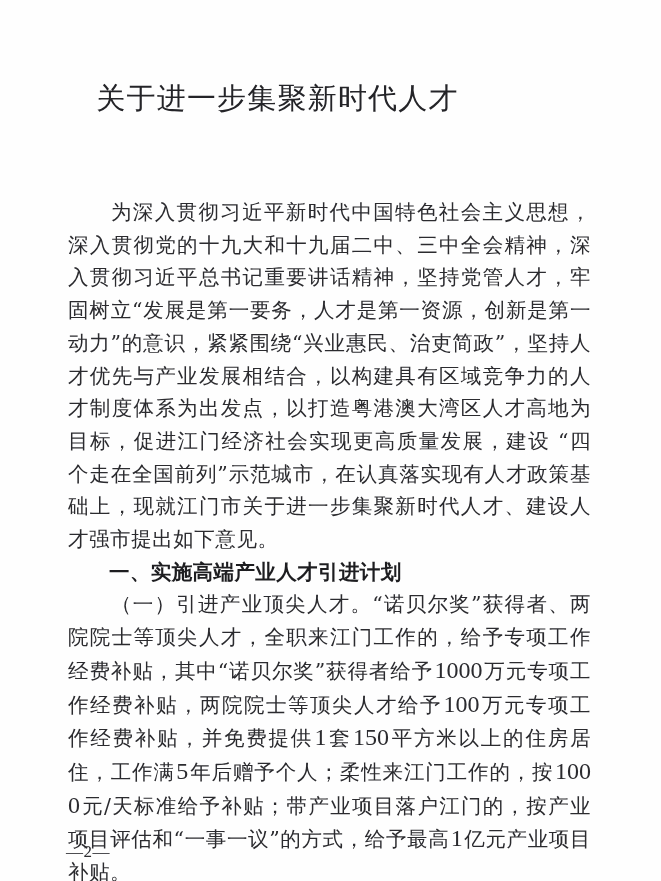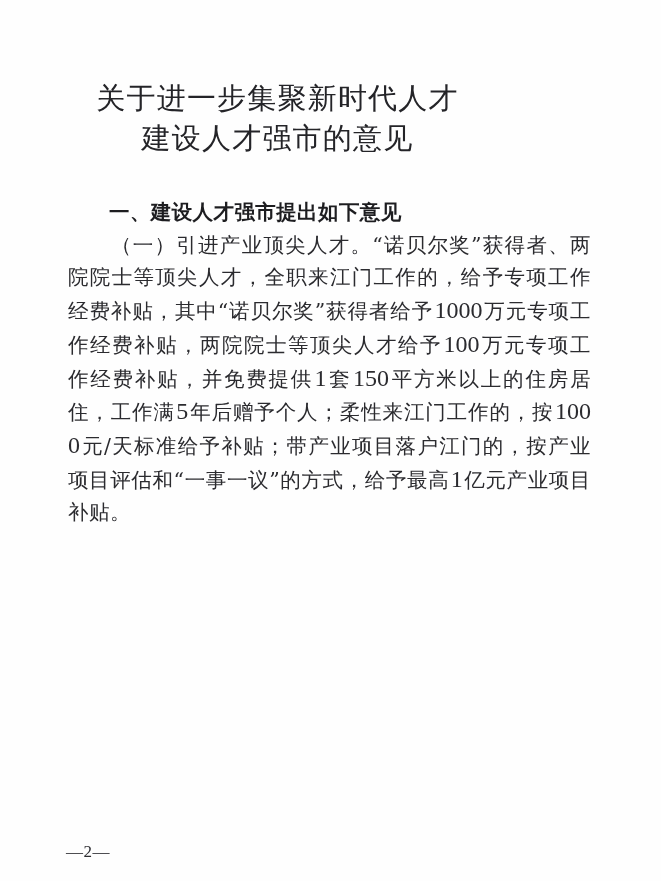--- a/index.html
+++ b/index.html
@@ -98,27 +98,27 @@
     color: #2e2e32;
   }
 </style>
 </head>
 <body>
 
 <div class="page">
 
   <div class="doc-title">
     <span class="tline">关于进一步集聚新时代人才</span>
-    <span class="tline">建设人才强市的意见</span>
   </div>
 
   <div class="body-area">
 
+    <p class="para indent">为深入贯彻习近平新时代中国特色社会主义思想，深入贯彻党的十九大和十九届二中、三中全会精神，深入贯彻习近平总书记重要讲话精神，坚持党管人才，牢固树立“发展是第一要务，人才是第一资源，创新是第一动力”的意识，紧紧围绕“兴业惠民、治吏简政”，坚持人才优先与产业发展相结合，以构建具有区域竞争力的人才制度体系为出发点，以打造粤港澳大湾区人才高地为目标，促进江门经济社会实现更高质量发展，建设 “四个走在全国前列”示范城市，在认真落实现有人才政策基础上，现就江门市关于进一步集聚新时代人才、建设人才强市提出如下意见。</p>
 
-    <p class="heading">一、建设人才强市提出如下意见</p>
+    <p class="heading">一、实施高端产业人才引进计划</p>
 
     <p class="para indent" id="item-one-para">（一）引进产业顶尖人才。“诺贝尔奖”获得者、两院院士等顶尖人才，全职来江门工作的，给予专项工作经费补贴，其中“诺贝尔奖”获得者给予<span class="num">1000</span>万元专项工作经费补贴，两院院士等顶尖人才给予<span class="num">100</span>万元专项工作经费补贴，并免费提供<span class="num">1</span>套<span class="num">150</span>平方米以上的住房居住，工作满<span class="num">5</span>年后赠予个人；柔性来江门工作的，按<span class="num">1000</span>元/天标准给予补贴；带产业项目落户江门的，按产业项目评估和“一事一议”的方式，给予最高<span class="num">1</span>亿元产业项目补贴。</p>
 
   </div>
 
   <div class="page-number">—2—</div>
 
 </div>
 
 </body></html>

